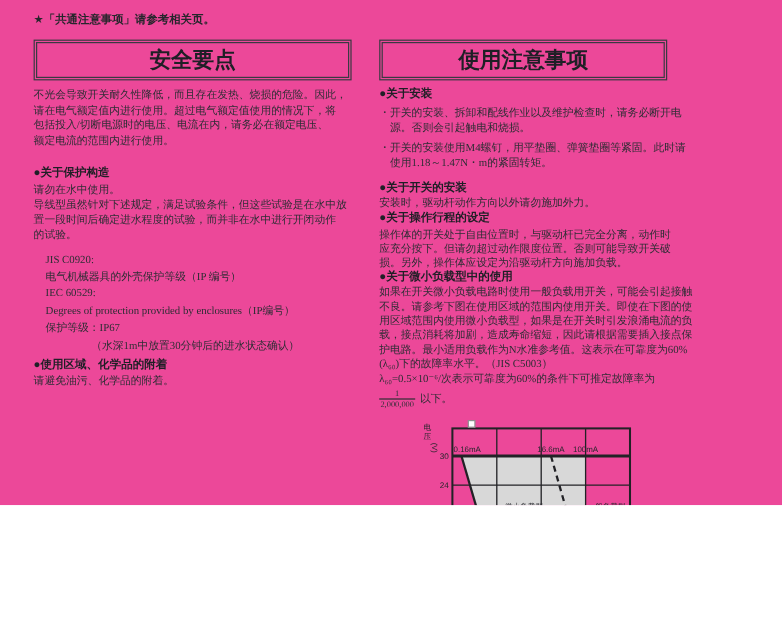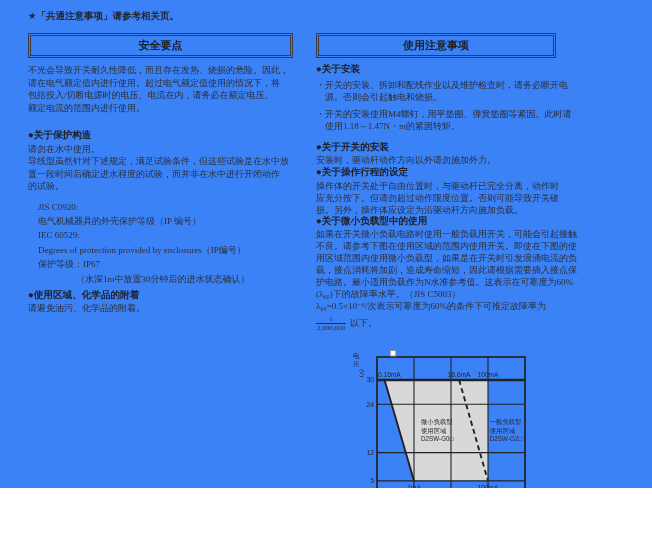--- a/index.html
+++ b/index.html
@@ -1,30 +1,30 @@
 <!DOCTYPE html>
 <html><head>
 <meta charset="utf-8">
 <style>
   html,body{margin:0;padding:0;background:#fff;}
-  .page{position:relative;width:652px;height:488px;background:#3b82f6;overflow:hidden;
+  .page{position:relative;width:652px;height:421px;background:#ec4899;overflow:hidden;
         font-family:"Liberation Serif","DejaVu Serif",serif;color:#2d2d34;}
   .note{position:absolute;left:28px;top:10px;font-size:9.5px;font-weight:bold;
         font-family:"Liberation Sans","DejaVu Sans",sans-serif;color:#26262c;}
   .col{position:absolute;top:33px;font-size:9px;}
   .col-left{left:28px;width:296px;}
   .col-right{left:316px;width:252px;}
-  .hdr-box{border:3px double #3a3a42;text-align:center;font-weight:bold;font-size:11px;
+  .hdr-box{border:3px double #3a3a42;text-align:center;font-weight:bold;font-size:18px;
            padding:2px 0 2px;box-sizing:border-box;color:#1f1f26;
            font-family:"Liberation Sans","DejaVu Sans",sans-serif;}
   .col-left .hdr-box{width:265px;}
   .col-right .hdr-box{width:240px;}
   .tline{white-space:nowrap;}
   .intro{margin-top:6px;line-height:12.6px;}
-  .sec-title{font-family:Liberation Mono, monospace;font-weight:bold;
+  .sec-title{font-family:Liberation Serif, serif;font-weight:bold;
              font-size:9.6px;color:#1f1f26;line-height:12.5px;}
   .sec-body{line-height:12.4px;}
   .spec{margin-top:7px;padding-left:10px;line-height:14.4px;}
   .spec-note{padding-left:48px;line-height:14.4px;}
   .mt2{margin-top:16px;} .mt4{margin-top:4px;} .mt6{margin-top:6px;}
   .mt9{margin-top:9px;} .mt11{margin-top:1px;} .mt15{}
   .bullet{display:flex;margin-top:2px;line-height:12.5px;}
   .bullet + .bullet{margin-top:4px;}
   .bullet .bchar{width:9px;flex:0 0 9px;}
   .rline{line-height:12px;}

